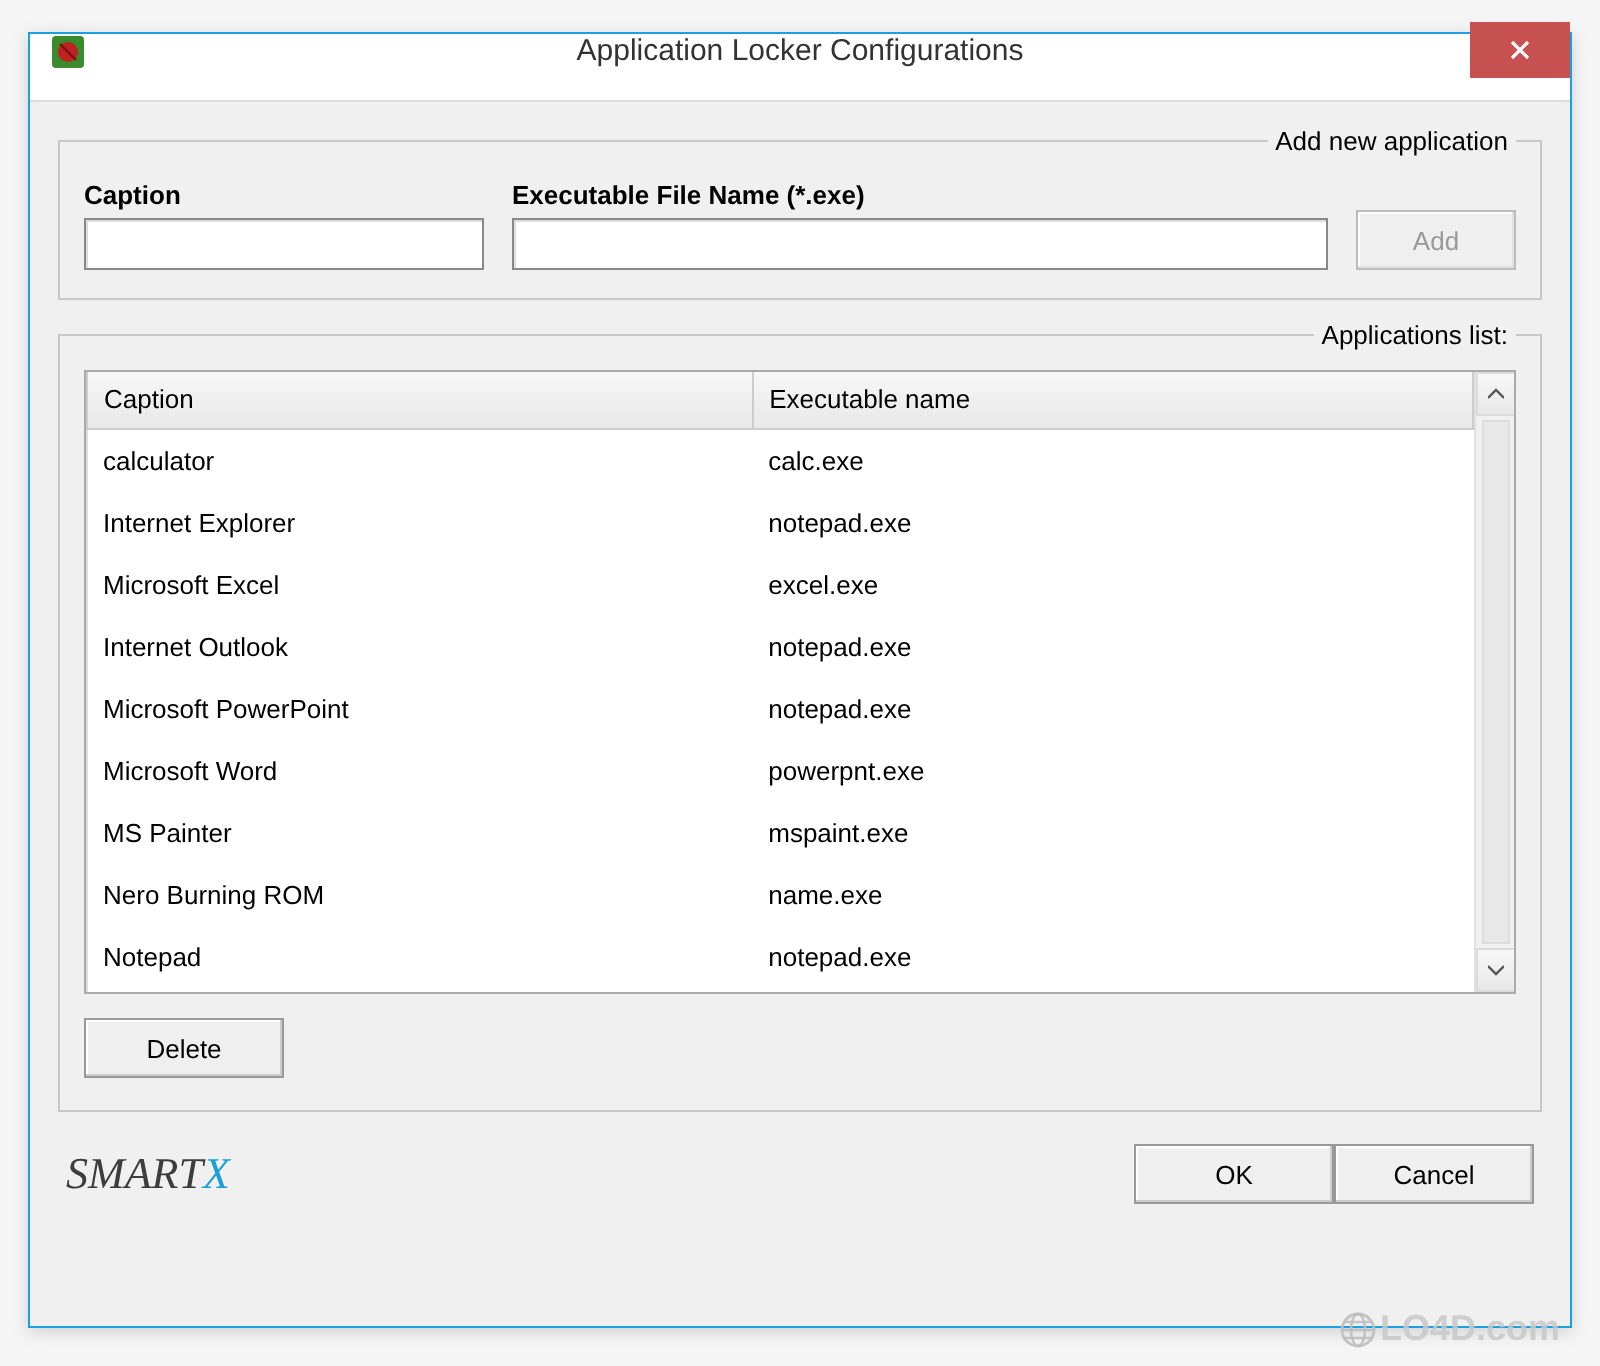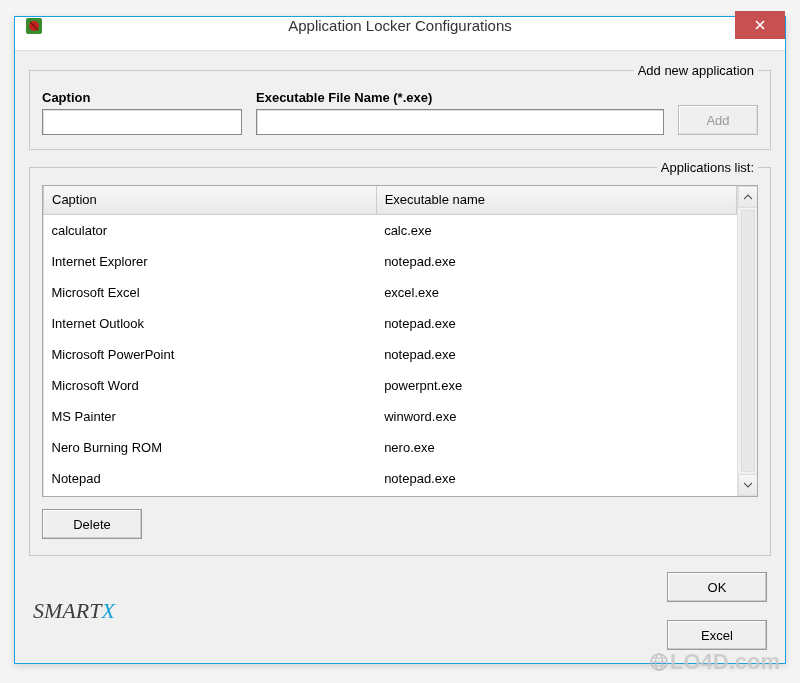--- a/index.html
+++ b/index.html
@@ -211,32 +211,31 @@
       font-style: italic;
       letter-spacing: 0px;
       color: #3d3d3d;
       display:flex; align-items:center;
     }
     .logo .x {
       color: #1aa0d8;
     }
     .bottom-buttons {
       display: flex;
-      gap: 18px;
-      flex-direction: column;
+      gap: 0;
     }
     .btn.wide { min-width: 100px; }
     .btn.wider { min-width: 110px; }
     .watermark {
       position: absolute;
       right: 20px;
       bottom: 8px;
       font-family: Arial,sans-serif;
       font-weight: bold;
-      font-size: 22px;
+      font-size: 18px;
       color: rgba(200,200,200,0.85);
       display:flex; align-items:center; gap:2px;
       pointer-events:none;
     }
     .watermark .globe {
       display:inline-flex;
     }
   </style>
 </head>
 <body>
@@ -314,25 +313,25 @@
                 <tr>
                   <td>Microsoft PowerPoint</td>
                   <td>notepad.exe</td>
                 </tr>
                 <tr>
                   <td>Microsoft Word</td>
                   <td>powerpnt.exe</td>
                 </tr>
                 <tr>
                   <td>MS Painter</td>
-                  <td>winword.exe</td>
+                  <td>mspaint.exe</td>
                 </tr>
                 <tr>
                   <td>Nero Burning ROM</td>
-                  <td>nero.exe</td>
+                  <td>name.exe</td>
                 </tr>
                 <tr>
                   <td>Notepad</td>
                   <td>notepad.exe</td>
                 </tr>
               </tbody>
           </table>
         </div>
         <div class="scrollbar">
           <div class="scroll-arrow">
@@ -354,21 +353,21 @@
       </div>
     </fieldset>
 
     <div class="bottom-row">
       <div class="logo">
         <span>SMART</span>
           <span class="x">X</span>
       </div>
       <div class="bottom-buttons">
         <button class="btn wide">OK</button>
-        <button class="btn wide">Excel</button>
+        <button class="btn wide">Cancel</button>
       </div>
     </div>
 
   </div>
 </div>
 
 <div class="watermark">
   <span class="globe">
     <svg width="18" height="18" viewBox="0 0 18 18">
       <circle cx="9" cy="9" r="8" fill="none" stroke="rgba(190,190,190,0.9)" stroke-width="1.4"></circle>

